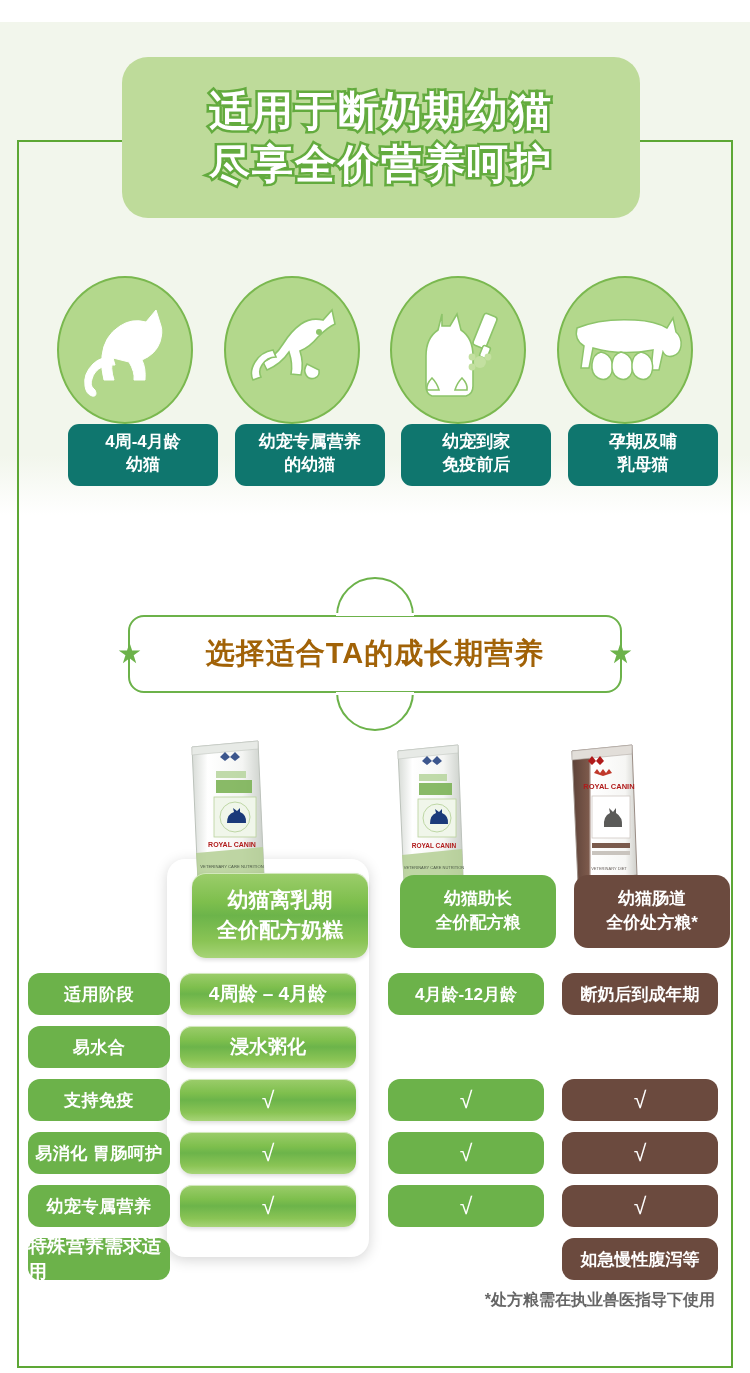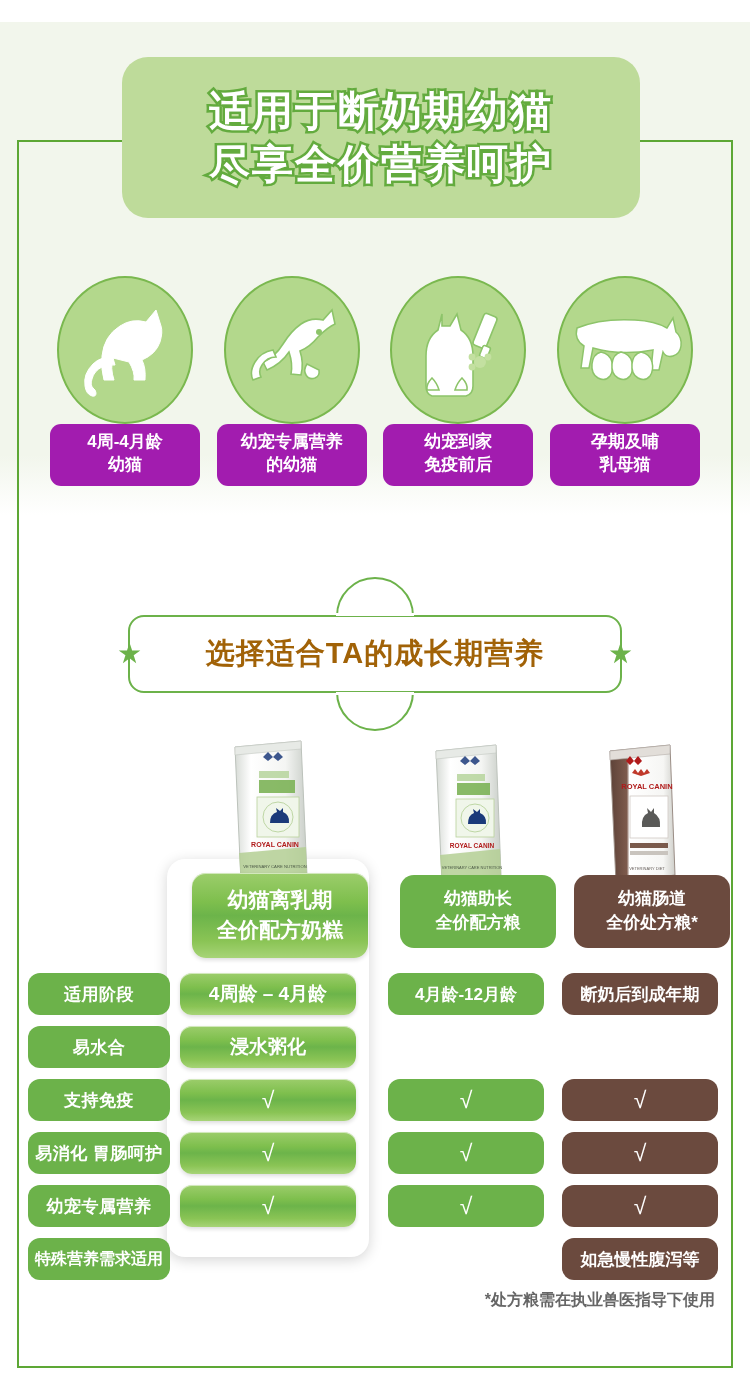--- a/index.html
+++ b/index.html
@@ -58,22 +58,22 @@
   .circle {
     width: 136px; height: 148px; margin: 0 auto;
     border-radius: 50%;
     background: #b3d88c;
     border: 2px solid #7ab84f;
     display: flex; align-items: center; justify-content: center;
     overflow: hidden;
   }
   .circle svg { display: block; }
   .chip {
-    position: absolute; left: 0; bottom: 0; width: 150px;
-    background: #a21caf;
+    position: absolute; left: 18px; bottom: 0; width: 150px;
+    background: #0f766e;
     border-radius: 11px;
     padding: 7px 2px 9px;
     text-align: center;
     color: #ffffff; font-weight: bold; font-size: 17px; line-height: 1.34;
   }
 
   
   .section-title {
     position: absolute; left: 128px; top: 615px; width: 494px; height: 78px;
     border: 2.5px solid #6cb24a;
@@ -117,35 +117,35 @@
   .table { position: absolute; left: 0; top: 735px; width: 750px; height: 580px; }
 
   .rowlabels { position: absolute; left: 28px; top: 238px; width: 142px; }
   .rowlabel {
     width: 142px; height: 42px; margin-bottom: 11px;
     background: #6cb24a; border-radius: 12px;
     display: flex; align-items: center; justify-content: center;
     color: #ffffff; font-weight: bold; font-size: 17px;
     letter-spacing: 0.5px;
   }
-  .rowlabel.tight { font-size: 16px; letter-spacing: 0; }
+  .rowlabel.tight { font-size: 19px; letter-spacing: 0; }
 
   .highlight-card {
     position: absolute; left: 167px; top: 124px; width: 202px; height: 398px;
     background: #ffffff; border-radius: 18px;
     box-shadow: 0 3px 14px rgba(0,0,0,0.17);
   }
 
   .col { position: absolute; top: 0; }
   .col.c0 { left: 180px; width: 176px; }
   .col.c1 { left: 388px; width: 156px; }
   .col.c2 { left: 562px; width: 156px; }
 
   .pack {
-    height: 150px; display: flex; align-items: flex-end; justify-content: center;
+    height: 150px; display: flex; align-items: flex-end; justify-content: flex-start;
     position: relative;
   }
   .pack svg { display: block; }
 
   .prodname {
     position: absolute; left: 12px; width: 100%;
     border-radius: 14px; text-align: center;
     color: #ffffff; font-weight: bold; line-height: 1.42;
     padding: 12px 4px 13px;
   }

